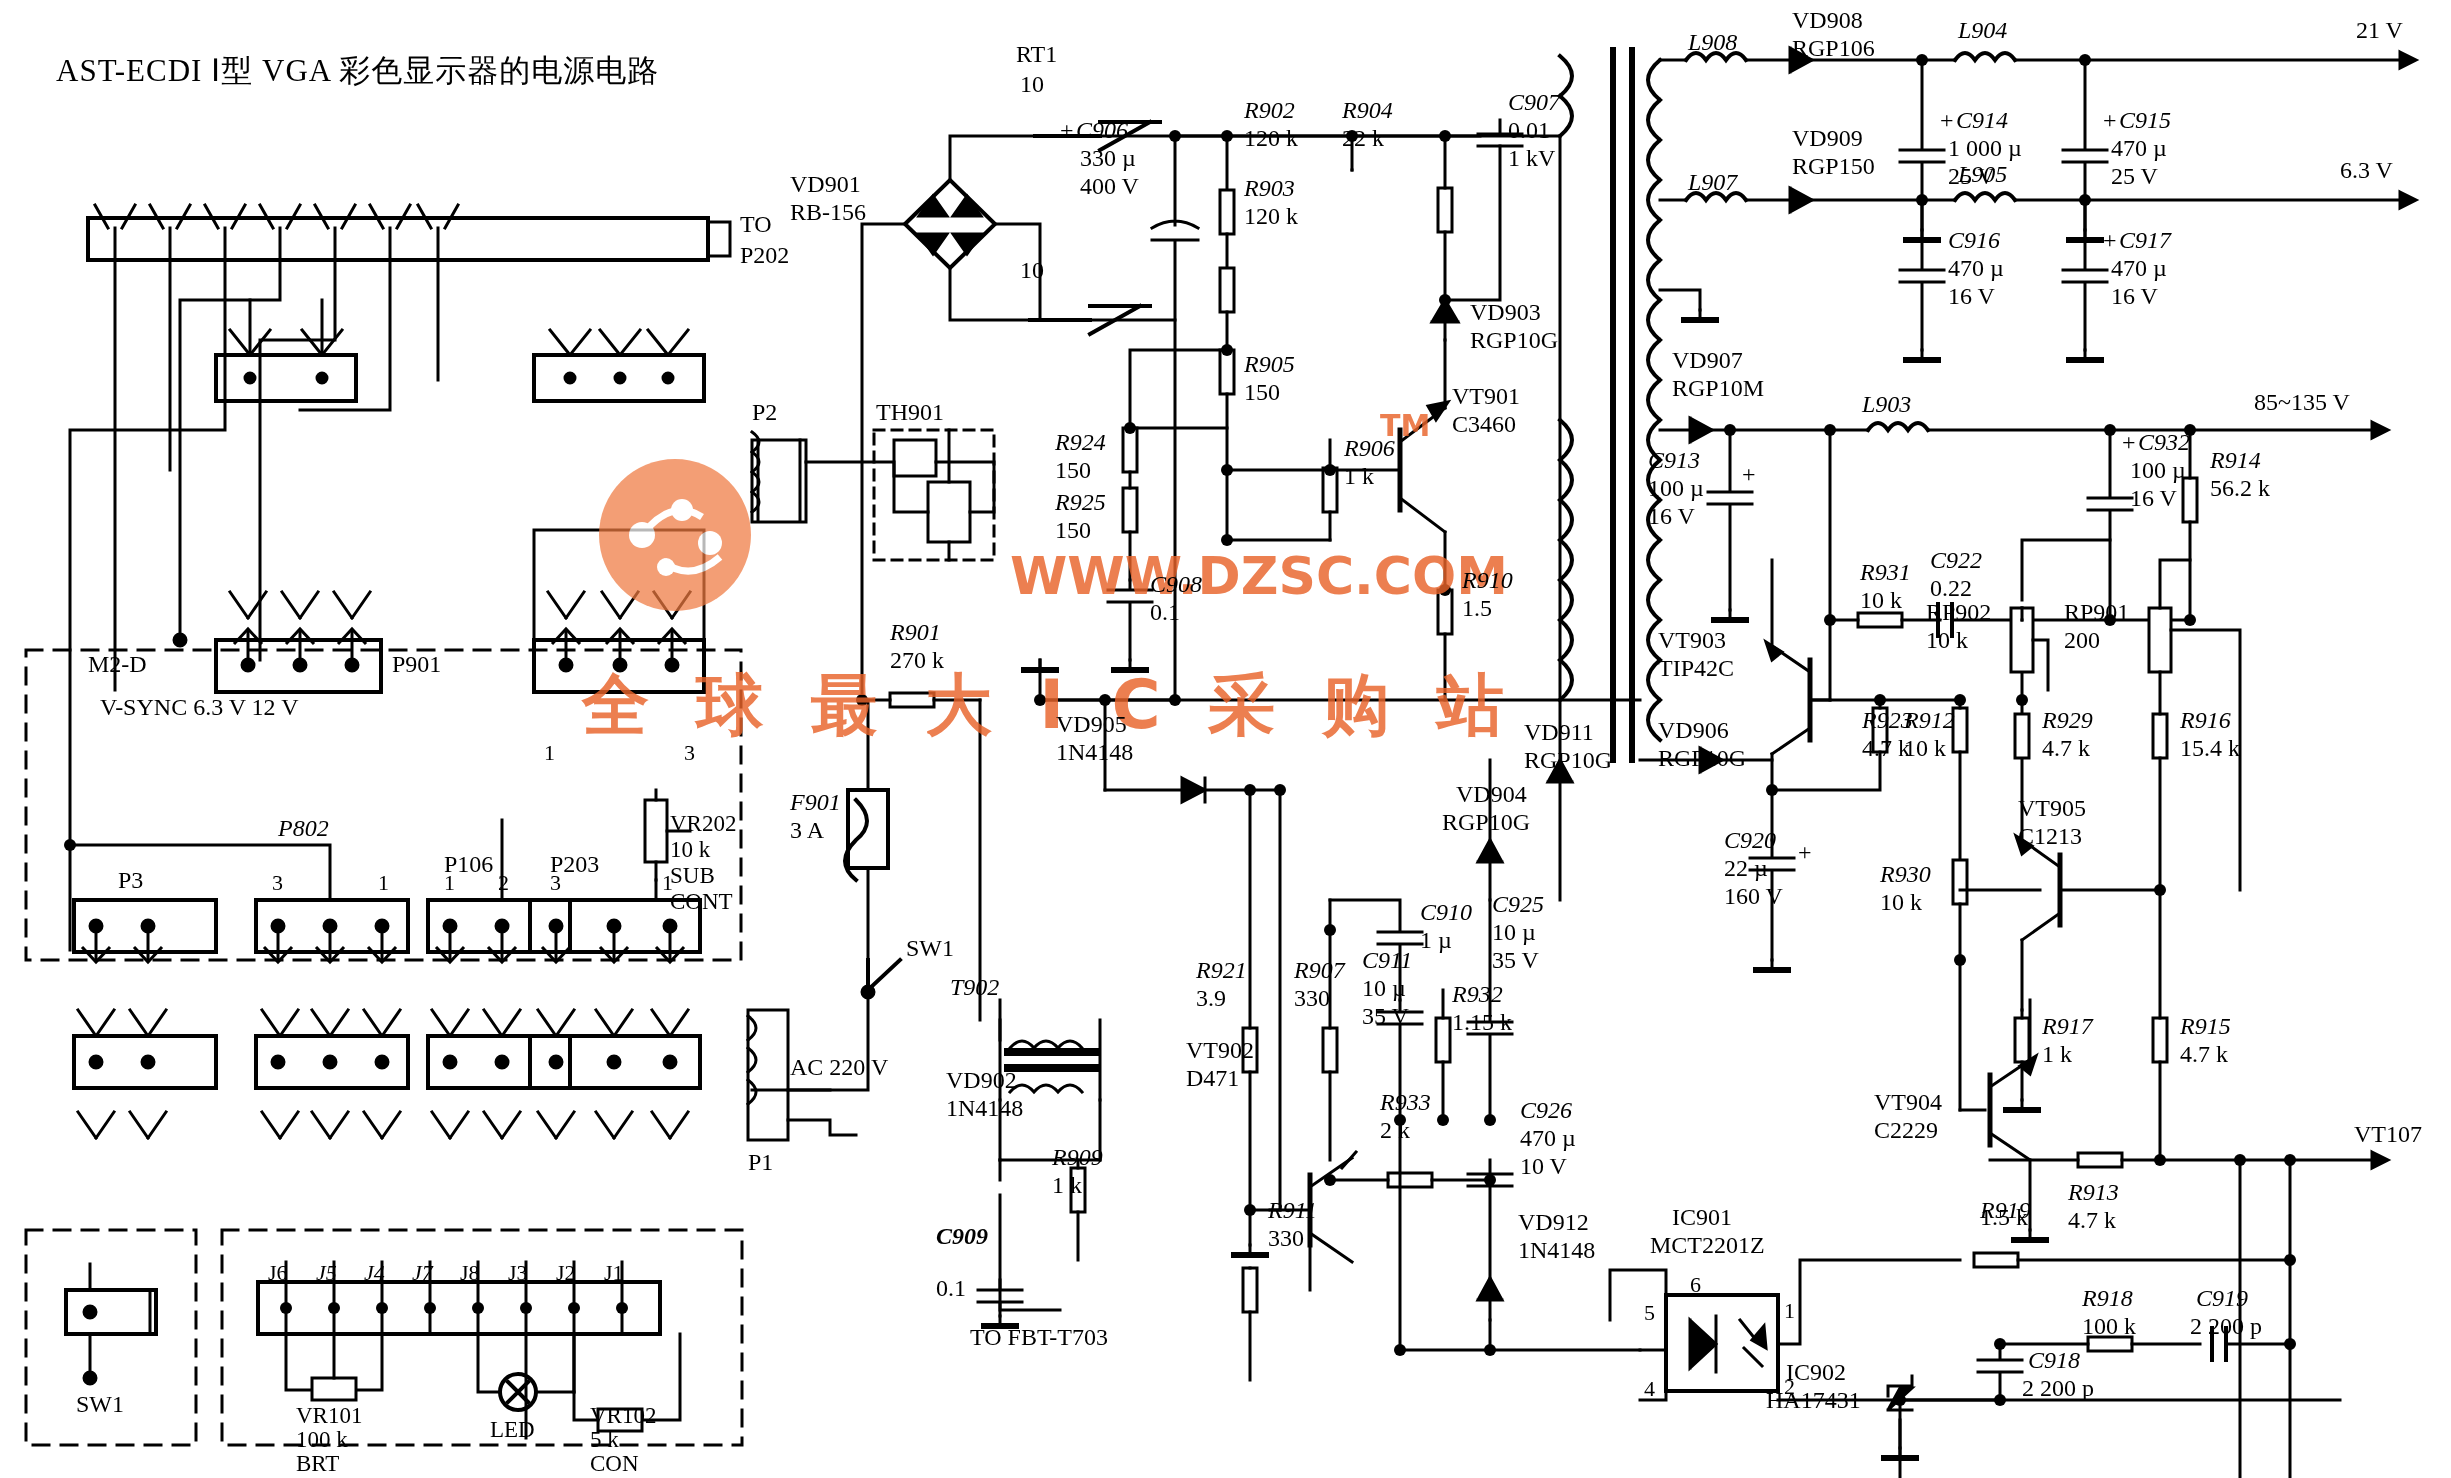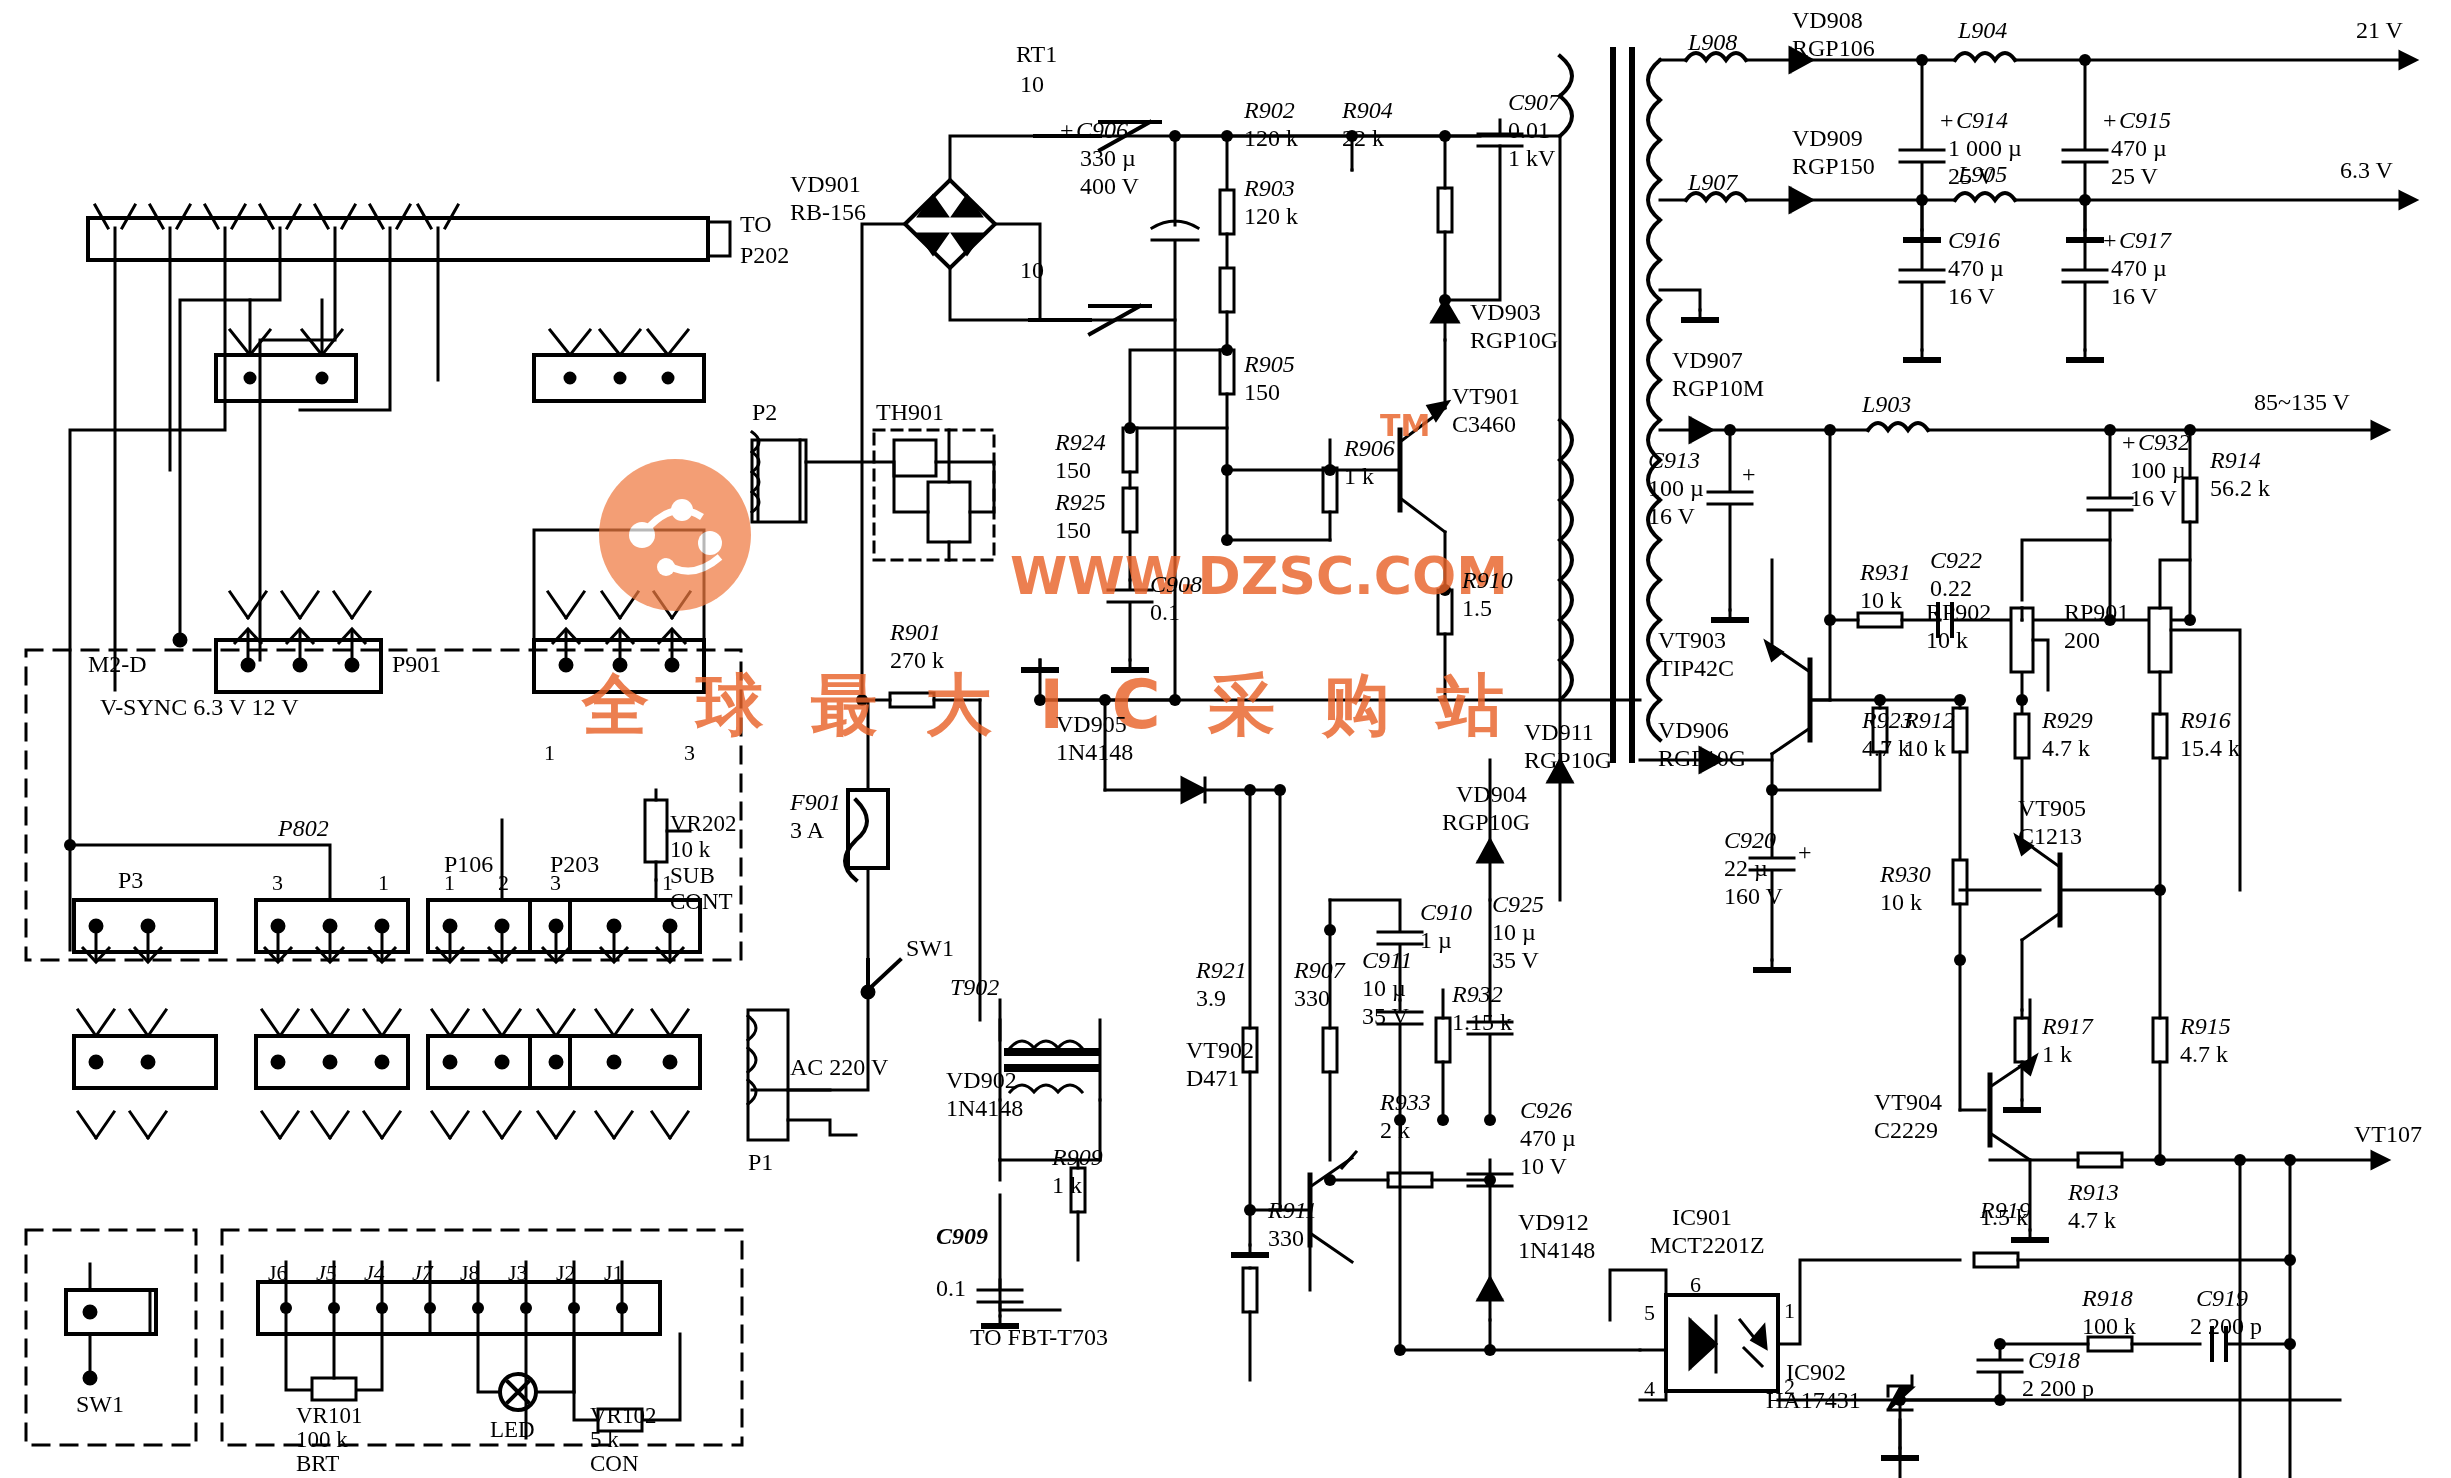--- a/index.html
+++ b/index.html
@@ -634,20 +634,21 @@
         <path d="M72,120 q30,-38 60,-18" stroke="#fff" stroke-width="7" fill="none"></path>
         <path d="M92,146 q28,22 58,-4" stroke="#fff" stroke-width="7" fill="none"></path>
         <circle cx="96" cy="152" r="9"></circle>
       </g>
     </svg>
   </div>
   <div class="wm wm-red" style="left:1380px;top:408px;font-size:30px;opacity:.82;">TM</div>
   <div class="wm wm-red" style="left:1010px;top:546px;font-size:52px;opacity:.82;">WWW.DZSC.COM</div>
   <div class="wm wm-red" style="left:582px;top:660px;font-size:67px;letter-spacing:12px;opacity:.82;">全 球 最 大 I C 采 购 站</div>
 
+  <div class="lbl title" style="left:56px;top:55px;">AST-ECDI Ⅰ型 VGA 彩色显示器的电源电路</div>
 
   <div class="lbl t24" style="left:740px;top:212px;">TO</div>
   <div class="lbl t24" style="left:740px;top:243px;">P202</div>
   <div class="lbl t24" style="left:88px;top:652px;">M2-D</div>
   <div class="lbl t24" style="left:392px;top:652px;">P901</div>
   <div class="lbl t24" style="left:100px;top:695px;">V-SYNC 6.3 V 12 V</div>
   <div class="lbl t22" style="left:544px;top:742px;">1</div>
   <div class="lbl t22" style="left:684px;top:742px;">3</div>
   <div class="lbl t23" style="left:670px;top:812px;">VR202</div>
   <div class="lbl t23" style="left:670px;top:838px;">10 k</div>

